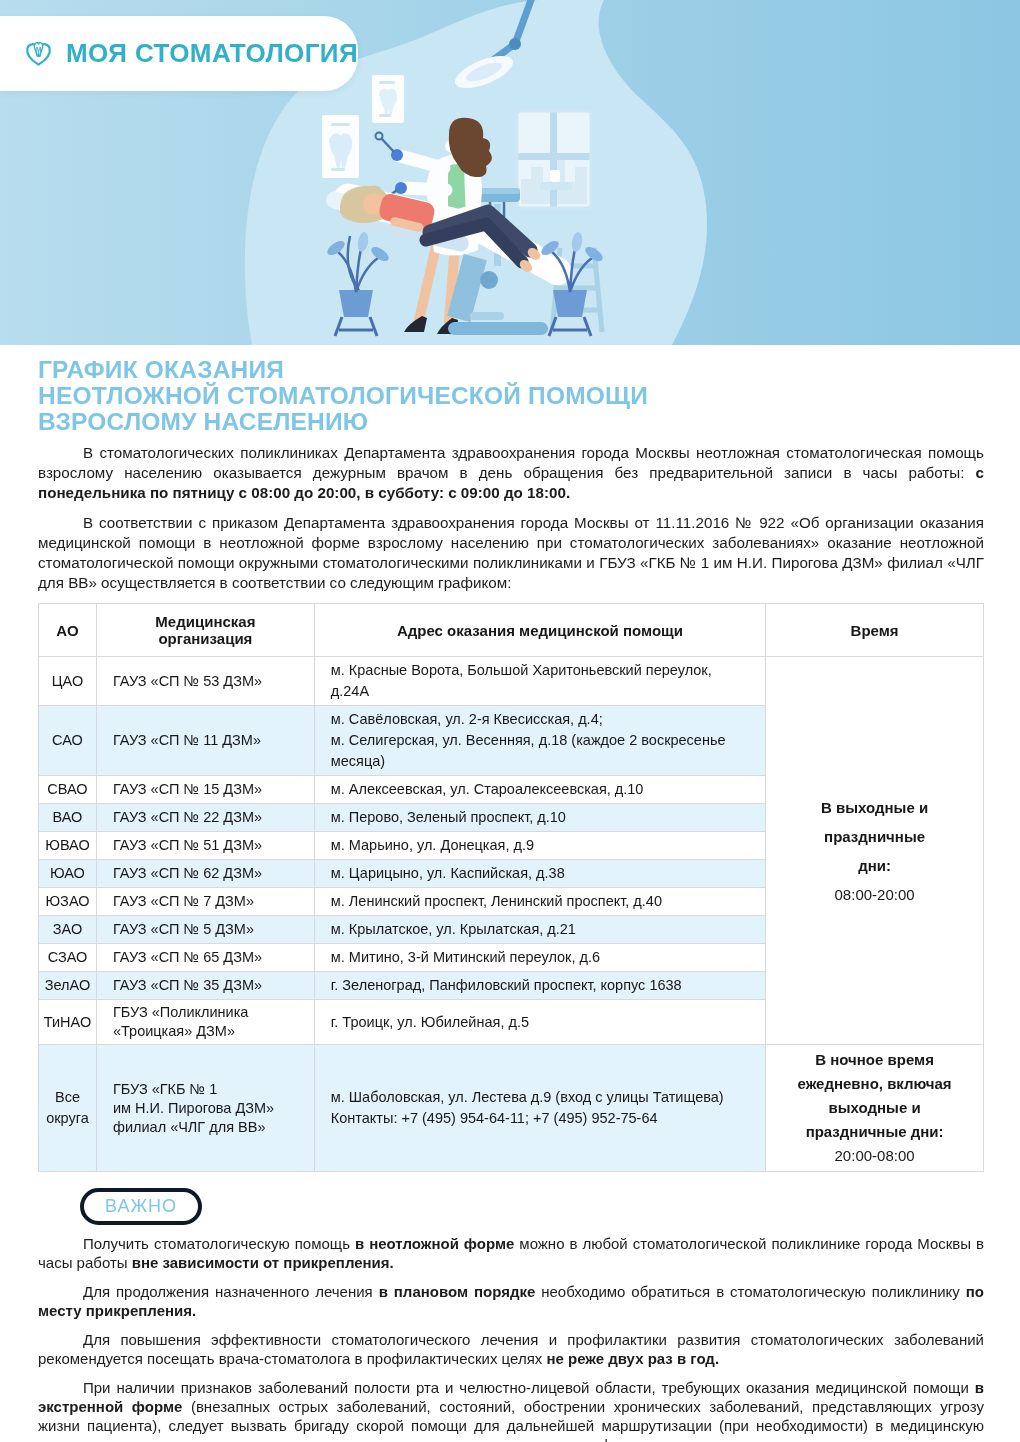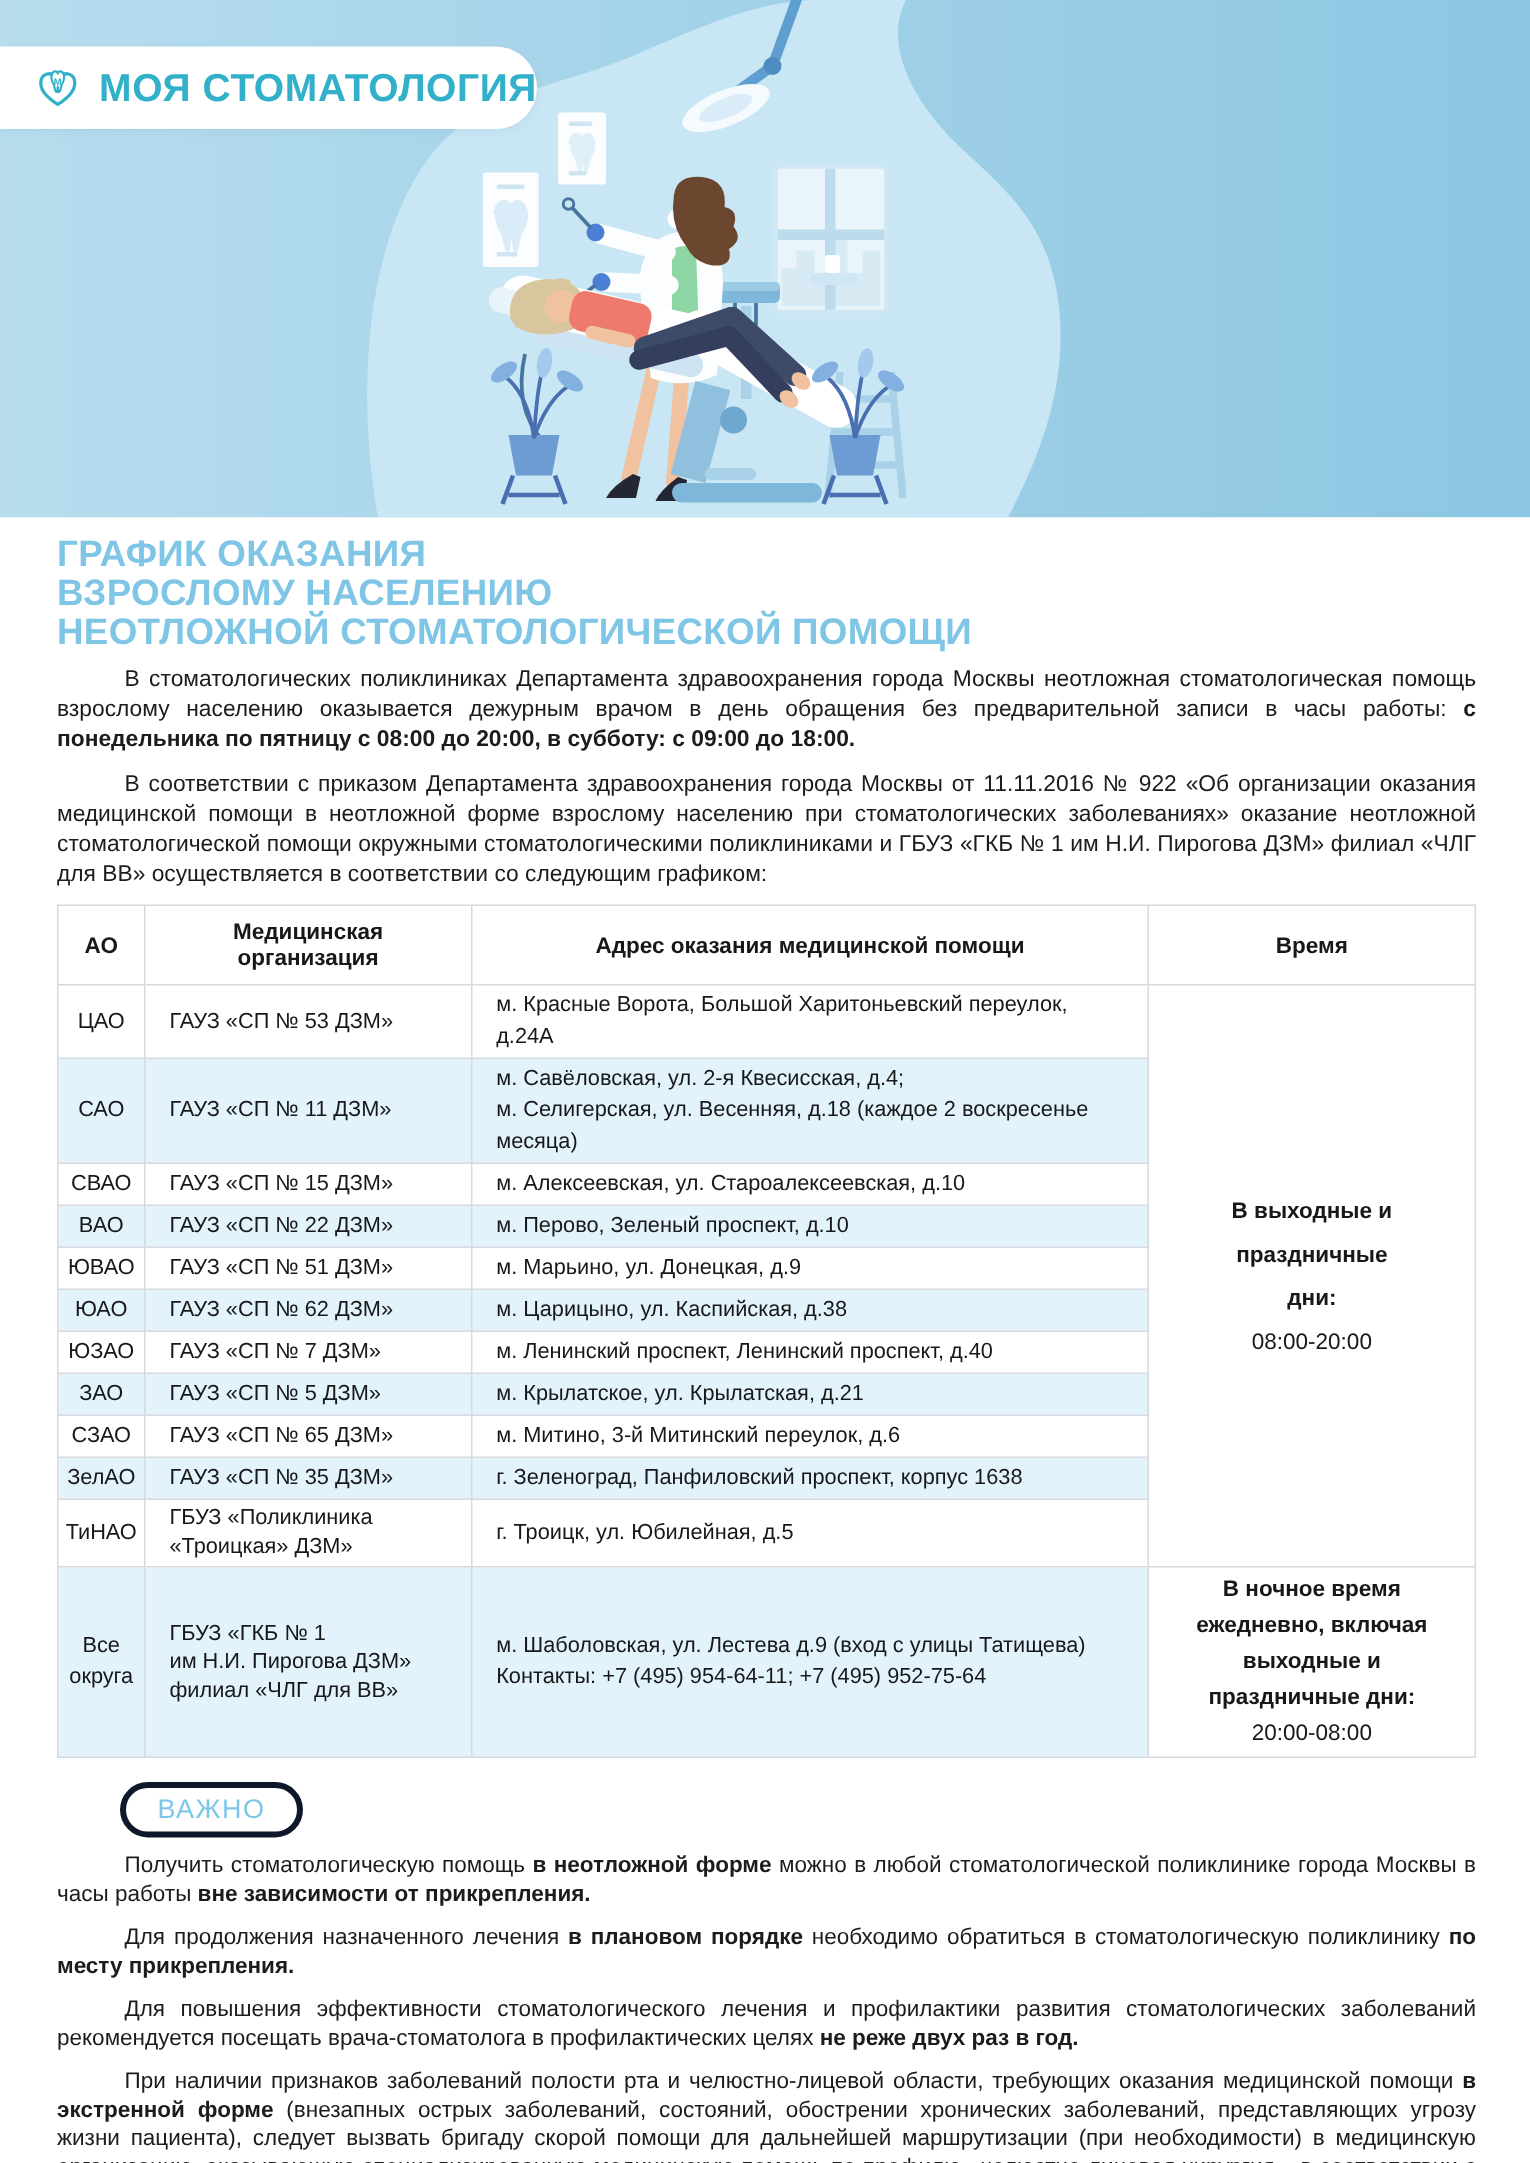--- a/index.html
+++ b/index.html
@@ -4,21 +4,21 @@
 <style>
   * { margin:0; padding:0; box-sizing:border-box; }
   html,body { background:#ffffff; }
   body { font-family:"Liberation Sans", sans-serif; color:#1c1c1e; }
   .page { position:relative; width:1020px; height:1442px; background:#fff; overflow:hidden; }
 
   
   .hero { position:relative; width:1020px; height:345px; overflow:hidden; }
   .hero svg.hero-art { display:block; width:1020px; height:345px; }
   .logo-pill {
-    position:absolute; left:0; top:31px; width:358px; height:55px;
+    position:absolute; left:0; top:16px; width:358px; height:75px;
     background:#ffffff; border-radius:0 34px 34px 0;
     display:flex; align-items:center; gap:13px; padding-left:24px;
     box-shadow:0 2px 6px rgba(60,120,160,.08);
   }
   .logo-pill .brand-text {
     color:var(--brand-teal,#33b0c9); font-size:26px; font-weight:700; letter-spacing:.4px;
     white-space:nowrap;
   }
 
   
@@ -196,22 +196,22 @@
       <span class="brand-text">МОЯ СТОМАТОЛОГИЯ</span>
     </div>
   </header>
 
   <main>
 
     <div class="title-block">
       <div class="title-bar"></div>
       <h1 id="title-lines">
           <div>ГРАФИК ОКАЗАНИЯ</div>
+          <div>НЕОТЛОЖНОЙ СТОМАТОЛОГИЧЕСКОЙ ПОМОЩИ</div>
           <div>ВЗРОСЛОМУ НАСЕЛЕНИЮ</div>
-          <div>НЕОТЛОЖНОЙ СТОМАТОЛОГИЧЕСКОЙ ПОМОЩИ</div>
         </h1>
     </div>
 
     <section class="paras" id="intro-paragraphs">
         <p><span>В стоматологических поликлиниках Департамента здравоохранения города Москвы неотложная стоматологическая помощь взрослому населению оказывается дежурным врачом в день обращения без предварительной записи в часы работы: </span><strong>с понедельника по пятницу с 08:00 до 20:00, в субботу: с 09:00 до 18:00.</strong></p>
         <p><span>В соответствии с приказом Департамента здравоохранения города Москвы от 11.11.2016 № 922 «Об организации оказания медицинской помощи в неотложной форме взрослому населению при стоматологических заболеваниях» оказание неотложной стоматологической помощи окружными стоматологическими поликлиниками и ГБУЗ «ГКБ № 1 им Н.И. Пирогова ДЗМ» филиал «ЧЛГ для ВВ» осуществляется в соответствии со следующим графиком:</span></p>
       </section>
 
     <table class="schedule">
       <colgroup>

